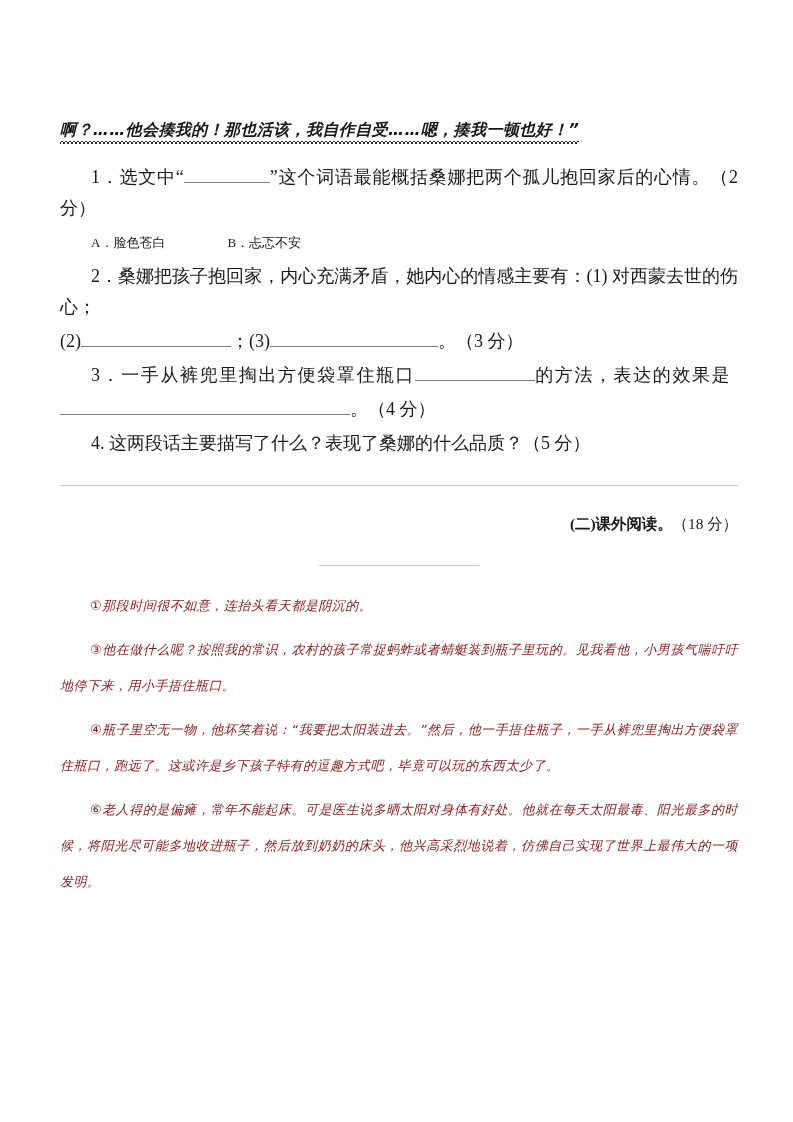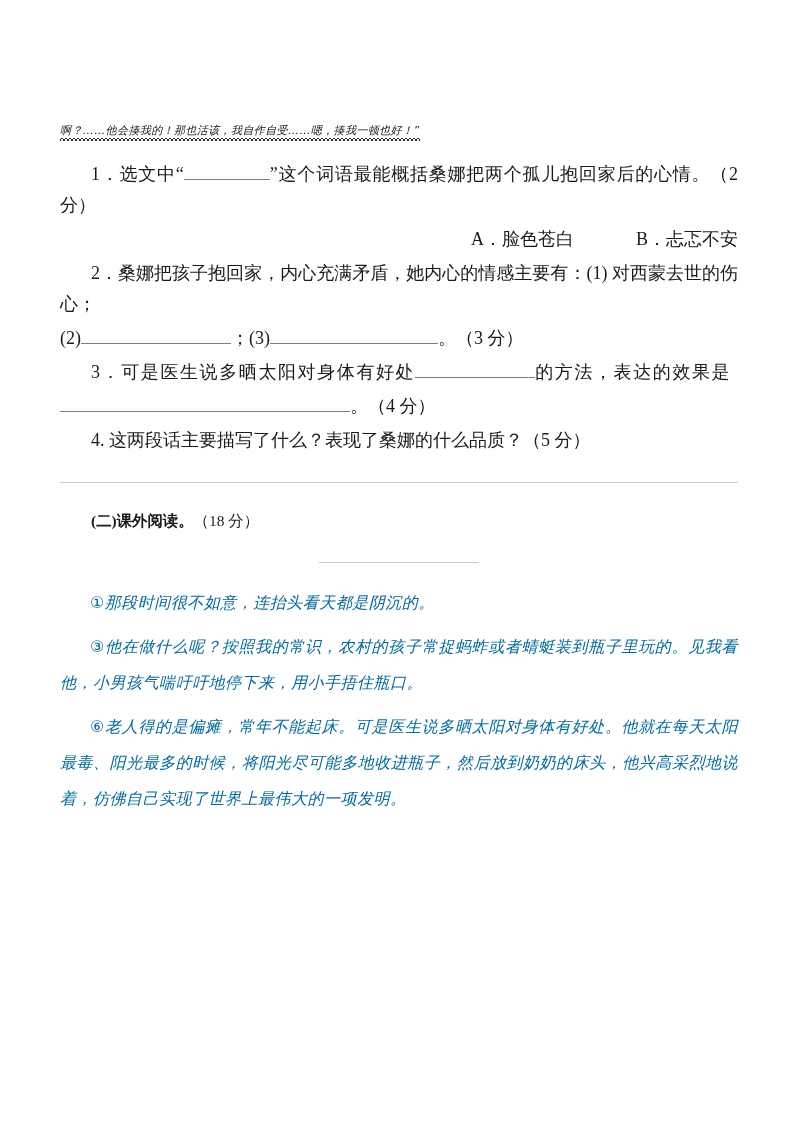--- a/index.html
+++ b/index.html
@@ -20,23 +20,23 @@
     left: 0; top: 0;
     width: 793px;
     height: 1122px;
     box-sizing: border-box;
     padding: 120px 55px 0 60px;
   }
 
   
   .excerpt-line {
     font-family: "DejaVu Sans", sans-serif;
-    font-size: 11px;
+    font-size: 16px;
     font-style: italic;
-    font-weight: 400;
+    font-weight: 700;
     letter-spacing: 0.4px;
     color: #161616;
     display: inline-block;
     padding-bottom: 3px;
     background-image:
       radial-gradient(circle at 2px 3px, rgba(0,0,0,0) 1.4px, #2b2b2b 1.5px, #2b2b2b 2.0px, rgba(0,0,0,0) 2.1px);
     background-size: 4px 4px;
     background-repeat: repeat-x;
     background-position: left bottom;
   }
@@ -45,25 +45,24 @@
   
   .q {
     font-size: 18px;
     line-height: 31px;
     text-align: justify;
     text-justify: inter-ideograph;
     margin: 0 0 3px 0;
   }
   .q-indent { text-indent: 31px; }
   .opts {
-    font-size: 18px;
+    font-size: 13px;
     line-height: 31px;
     margin: 0 0 3px 0;
     text-indent: 31px;
-    text-align: right;
   }
   .opt-b { margin-left: 62px; }
 
   .blank {
     display: inline-block;
     border-bottom: 1px solid #7d7d7d;
     vertical-align: baseline;
     height: 15px;
   }
   .bl-1  { width: 86px;  }
@@ -78,43 +77,44 @@
     margin: 26px 0 22px 0;
     width: 100%;
   }
 
   .section-head {
     font-size: 15.4px;
     line-height: 31px;
     margin: 0 0 2px 0;
     text-indent: 31px;
     font-weight: 600;
+    text-align: right;
   }
   .section-head .paren { font-weight: 600; }
   .section-head .score { font-weight: 400; }
 
   .title-blank {
     width: 160px;
     height: 0;
     border-top: 1.6px solid #c9c9c9;
     margin: 26px auto 22px auto;
   }
 
   
   .passage {
     font-family: "DejaVu Sans", sans-serif;
-    font-size: 16px;
+    font-size: 13px;
     font-style: italic;
     line-height: 36px;
     letter-spacing: 0.5px;
     text-align: justify;
     text-justify: inter-ideograph;
     margin: 0 0 8px 0;
     text-indent: 30px;
-    color: #0369a1;
+    color: #7f1d1d;
   }
 </style>
 </head>
 <body>
 
 <div class="page">
 
   <div class="excerpt-wrap">
     <span class="excerpt-line">啊？……他会揍我的！那也活该，我自作自受……嗯，揍我一顿也好！”</span>
   </div>
@@ -128,21 +128,21 @@
   </p>
 
   <p class="q q-indent">
     <span>2．</span><span>桑娜把孩子抱回家，内心充满矛盾，她内心的情感主要有：(1) 对西蒙去世的伤心；</span>
   </p>
   <p class="q">
     <span>(2)</span><span class="blank bl-2"></span><span>；</span><span>(3)</span><span class="blank bl-3"></span><span>。</span><span>（3 分）</span>
   </p>
 
   <p class="q q-indent" style="letter-spacing:1.6px;">
-    <span>3．</span><span>可是医生说多晒太阳对身体有好处</span><span class="blank bl-4"></span><span>的方法，表达的效果是</span>
+    <span>3．</span><span>一手从裤兜里掏出方便袋罩住瓶口</span><span class="blank bl-4"></span><span>的方法，表达的效果是</span>
   </p>
   <p class="q">
     <span class="blank bl-5"></span><span>。</span><span>（4 分）</span>
   </p>
 
   <p class="q q-indent">
     <span>4.</span>&nbsp;<span>这两段话主要描写了什么？表现了桑娜的什么品质？</span><span>（5 分）</span>
   </p>
 
   <hr class="hr-sep">
@@ -151,17 +151,18 @@
     <span class="paren">(二)课外阅读。</span><span class="score">（18 分）</span>
   </p>
 
   <div class="title-blank"></div>
 
   <p class="passage"><span>①</span><span>那段时间很不如意，连抬头看天都是阴沉的。</span></p>
 
 
   <p class="passage"><span>③</span><span>他在做什么呢？按照我的常识，农村的孩子常捉蚂蚱或者蜻蜓装到瓶子里玩的。见我看他，小男孩气喘吁吁地停下来，用小手捂住瓶口。</span></p>
 
+  <p class="passage"><span>④</span><span>瓶子里空无一物，他坏笑着说：“我要把太阳装进去。”然后，他一手捂住瓶子，一手从裤兜里掏出方便袋罩住瓶口，跑远了。这或许是乡下孩子特有的逗趣方式吧，毕竟可以玩的东西太少了。</span></p>
 
 
   <p class="passage"><span>⑥</span><span>老人得的是偏瘫，常年不能起床。可是医生说多晒太阳对身体有好处。他就在每天太阳最毒、阳光最多的时候，将阳光尽可能多地收进瓶子，然后放到奶奶的床头，他兴高采烈地说着，仿佛自己实现了世界上最伟大的一项发明。</span></p>
 
 </div>
 
 </body></html>

